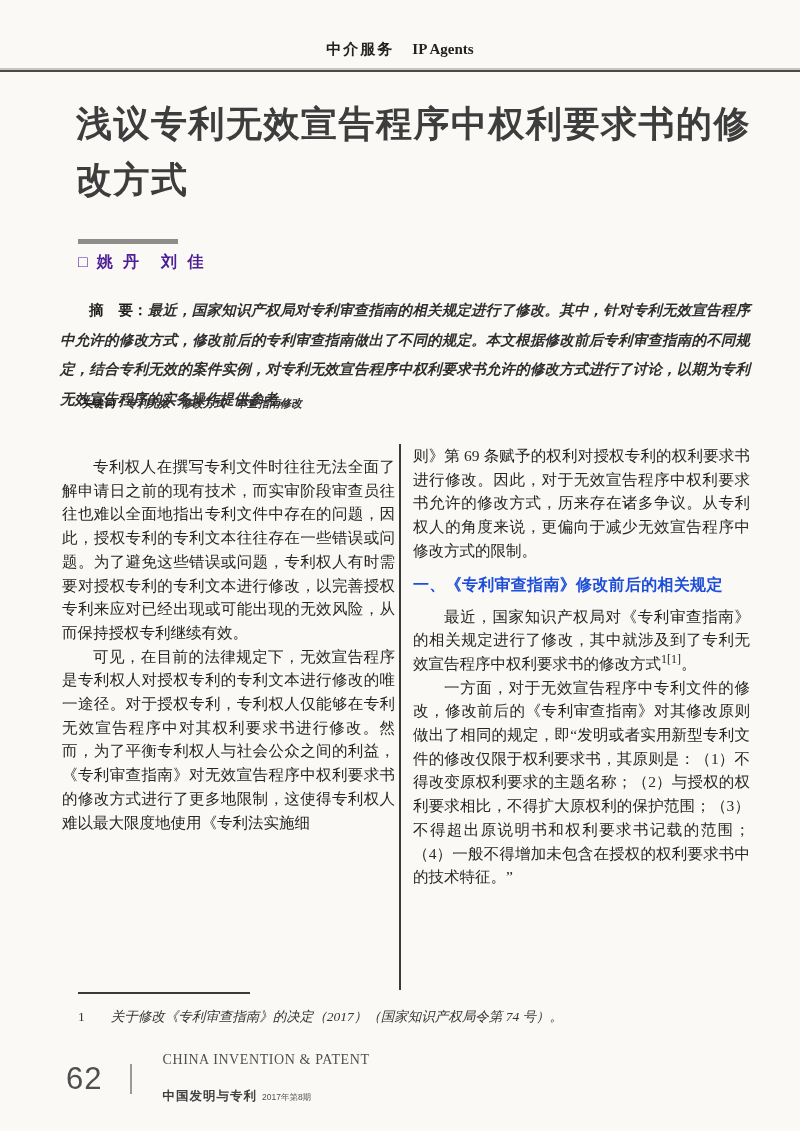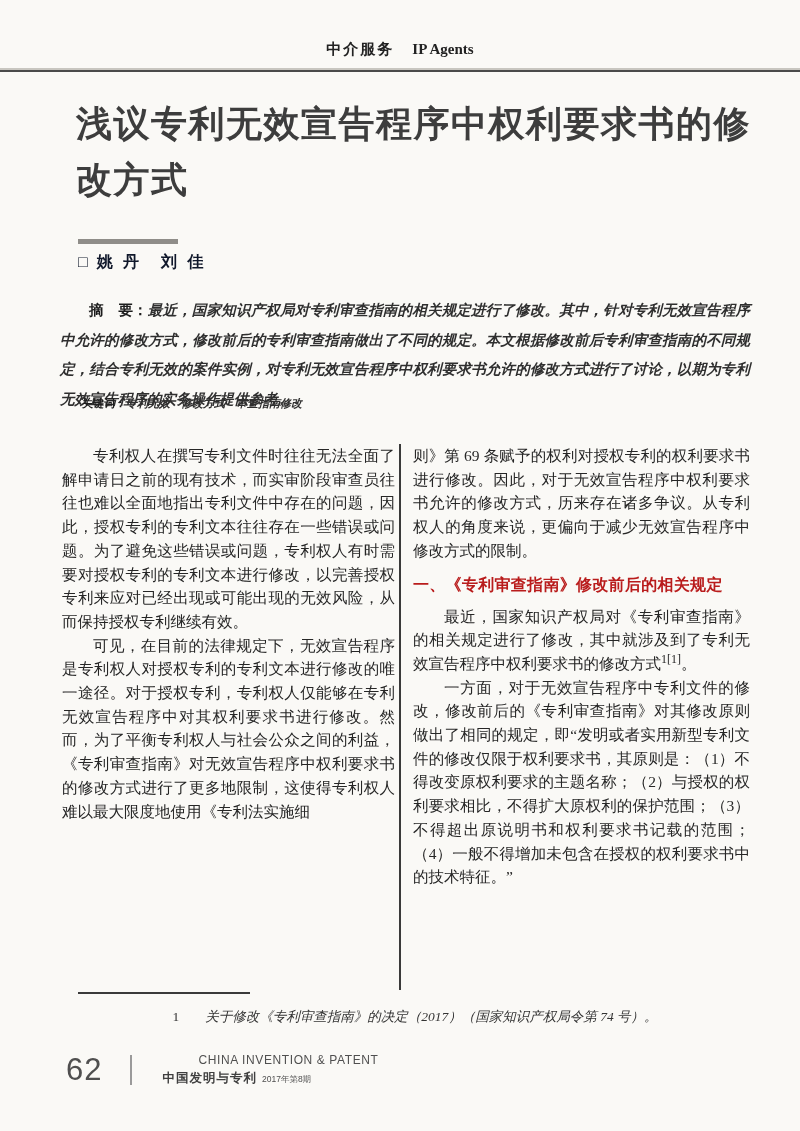--- a/index.html
+++ b/index.html
@@ -61,21 +61,21 @@
     width: 100px; height: 5px;
     background: #8f8d89;
   }
   .authors {
     position: absolute;
     top: 252px; left: 78px;
     font-family: "Liberation Sans", sans-serif;
     font-weight: bold;
     font-size: 16px;
     letter-spacing: 3px;
-    color: #0f172a;
+    color: #4c1d95;
   }
   .authors .marker { margin-right: 6px; font-weight: normal; }
   
   .abstract {
     position: absolute;
     top: 296px; left: 60px;
     width: 690px;
     font-size: 14.5px;
     line-height: 29.5px;
     text-align: justify;
@@ -98,59 +98,58 @@
     color: #2f2f2f;
   }
   
   .columns {
     position: absolute;
     top: 444px; left: 62px;
     width: 688px; height: 546px;
     display: flex;
   }
   .col { text-align: justify; }
-  .col.left  { width: 333px; }
+  .col.left  { width: 333px; margin-top: 11px; }
   .col.right { width: 337px; }
   .col-divider {
     width: 2px;
     background: #3a3a3a;
     margin-left: 4px;
     margin-right: 12px;
   }
   .col p {
     font-size: 15.5px;
     line-height: 23.7px;
     text-indent: 2em;
     color: #262626;
   }
   .col p.noindent { text-indent: 0; }
   .col .section-heading {
     font-family: "Liberation Sans", sans-serif;
     font-weight: bold;
     font-size: 16px;
     letter-spacing: 0.3px;
-    color: #b91c1c;
+    color: #1d4ed8;
     margin: 12px 0 9px 0;
   }
   sup.fnref { font-size: 12px; vertical-align: super; line-height: 0; }
   
   .footnote-rule {
     position: absolute;
     top: 992px; left: 78px;
     width: 172px; height: 2px;
     background: #3a3a3a;
   }
   .footnote {
     position: absolute;
     top: 1008px; left: 62px;
     width: 690px;
     font-size: 13.5px;
     font-style: italic;
     color: #333;
-    text-align: center;
   }
   .footnote .fn-num {
     font-style: normal;
     margin-left: 16px;
     margin-right: 26px;
   }
   
   .footer {
     position: absolute;
     top: 1052px; left: 66px;
@@ -163,27 +162,26 @@
     font-size: 31px;
     color: #4f4f4f;
     letter-spacing: 1px;
   }
   .footer-divider {
     width: 2px; height: 30px;
     background: #9a9a9a;
     margin: 0 8px 0 6px;
   }
   .journal-en {
-    font-family: Liberation Sans, sans-serif;
-    font-size: 12px;
+    font-family: Liberation Serif, serif;
+    font-size: 14px;
     letter-spacing: 0.6px;
     color: #4f4f4f;
-    margin-left: 36px;
-  }
-  .journal-cn-line { white-space: nowrap; margin-top: 1px; }
+  }
+  .journal-cn-line { white-space: nowrap; margin-top: 18px; }
   .journal-cn {
     font-family: "Liberation Sans", sans-serif;
     font-weight: bold;
     font-size: 12.5px;
     letter-spacing: 1px;
     color: #3f3f3f;
   }
   .journal-issue {
     font-family: "Liberation Sans", sans-serif;
     font-size: 8.5px;

